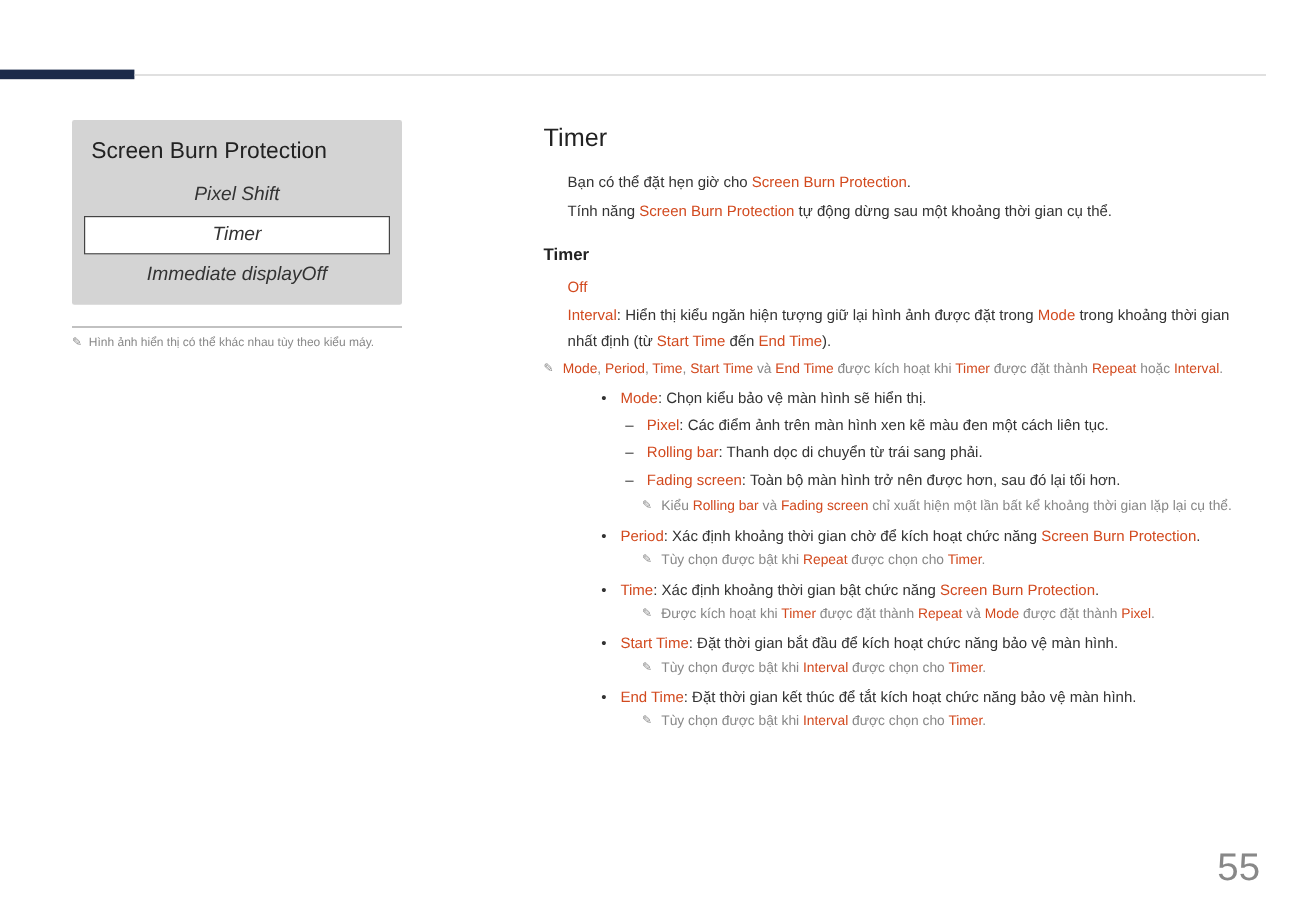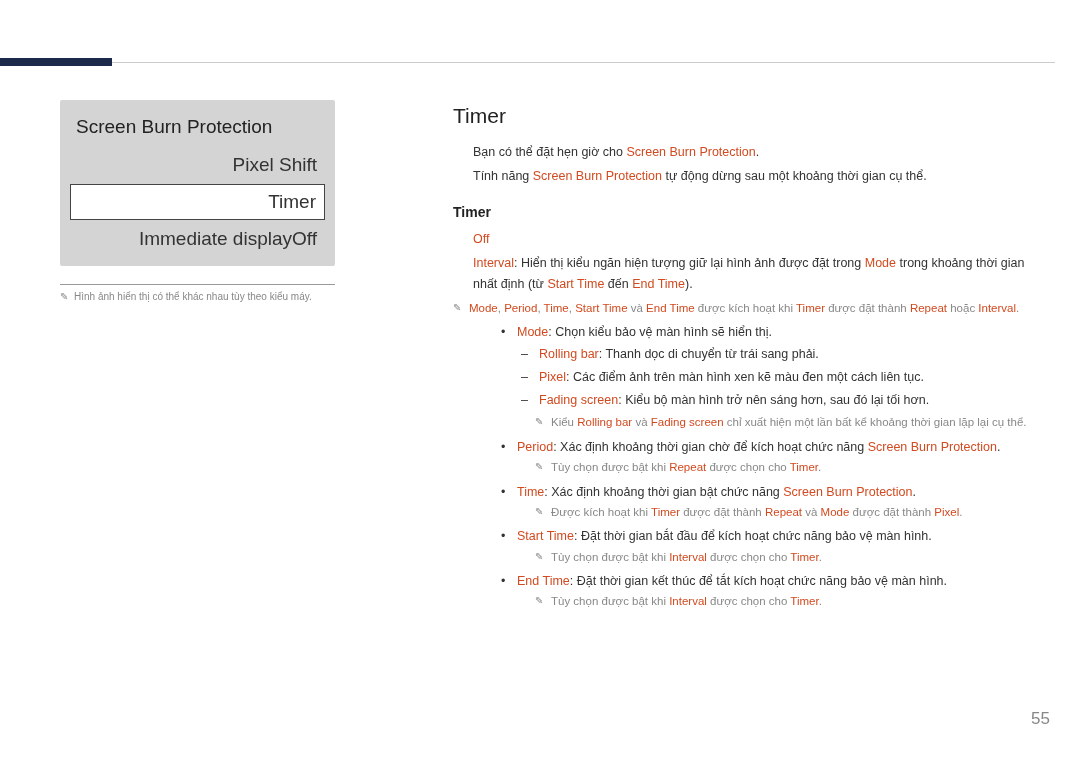--- a/index.html
+++ b/index.html
@@ -38,25 +38,26 @@
     padding: 12px 10px 10px 10px;
     border-radius: 2px;
   }
   .menu-title {
     font-size: 19px;
     font-weight: 400;
     color: #222;
     padding: 4px 6px 10px 6px;
   }
   .menu-item {
-    font-size: 19px;
+    font-size: 16px;
     padding: 6px 8px;
     color: #333;
     display: flex;
-    justify-content: flex-end;
+    justify-content: center;
+    font-style: italic;
   }
   .menu-item.selected {
     background: #fff;
     border: 1.5px solid #444;
     margin: 2px 0;
   }
   .hr-thin {
     border: none;
     border-top: 1px solid #999;
     margin: 18px 0 6px 0;
@@ -135,22 +136,22 @@
     font-size: 11.5px;
     margin-bottom: 3px;
   }
   .note-line .note-icon {
     position: absolute;
     left: 18px;
   }
   .page-num {
     position: absolute;
     right: 30px;
-    bottom: 34px;
-    font-size: 17px;
+    bottom: 22px;
+    font-size: 32px;
     color: #888;
     font-weight: 300;
   }
 </style>
 </head>
 <body>
 
 <div class="tab-accent"></div>
 <div class="top-rule"></div>
 
@@ -194,23 +195,23 @@
 
   <div class="note-line" style="padding-left:16px;">
     <span class="note-icon" style="left:0;">✎</span>
     <span class="hl">Mode</span><span>, </span><span class="hl">Period</span><span>, </span><span class="hl">Time</span><span>, </span><span class="hl">Start Time</span><span> và </span><span class="hl">End Time</span><span> được kích hoạt khi </span><span class="hl">Timer</span><span> được đặt thành </span><span class="hl">Repeat</span><span> hoặc </span><span class="hl">Interval</span><span>.</span>
   </div>
 
   <ul class="bullets">
     <li>
       <span class="hl">Mode</span><span>: Chọn kiểu bảo vệ màn hình sẽ hiển thị.</span>
       <ul class="dashes">
+        <li><span class="hl">Pixel</span><span>: Các điểm ảnh trên màn hình xen kẽ màu đen một cách liên tục.</span></li>
         <li><span class="hl">Rolling bar</span><span>: Thanh dọc di chuyển từ trái sang phải.</span></li>
-        <li><span class="hl">Pixel</span><span>: Các điểm ảnh trên màn hình xen kẽ màu đen một cách liên tục.</span></li>
-        <li><span class="hl">Fading screen</span><span>: Kiểu bộ màn hình trở nên sáng hơn, sau đó lại tối hơn.</span></li>
+        <li><span class="hl">Fading screen</span><span>: Toàn bộ màn hình trở nên được hơn, sau đó lại tối hơn.</span></li>
       </ul>
       <div class="note-line">
         <span class="note-icon">✎</span>
         <span>Kiểu </span><span class="hl">Rolling bar</span><span> và </span><span class="hl">Fading screen</span><span> chỉ xuất hiện một lần bất kể khoảng thời gian lặp lại cụ thể.</span>
       </div>
     </li>
     <li>
       <span class="hl">Period</span><span>: Xác định khoảng thời gian chờ để kích hoạt chức năng </span><span class="hl">Screen Burn Protection</span><span>.</span>
       <div class="note-line">
         <span class="note-icon">✎</span>

